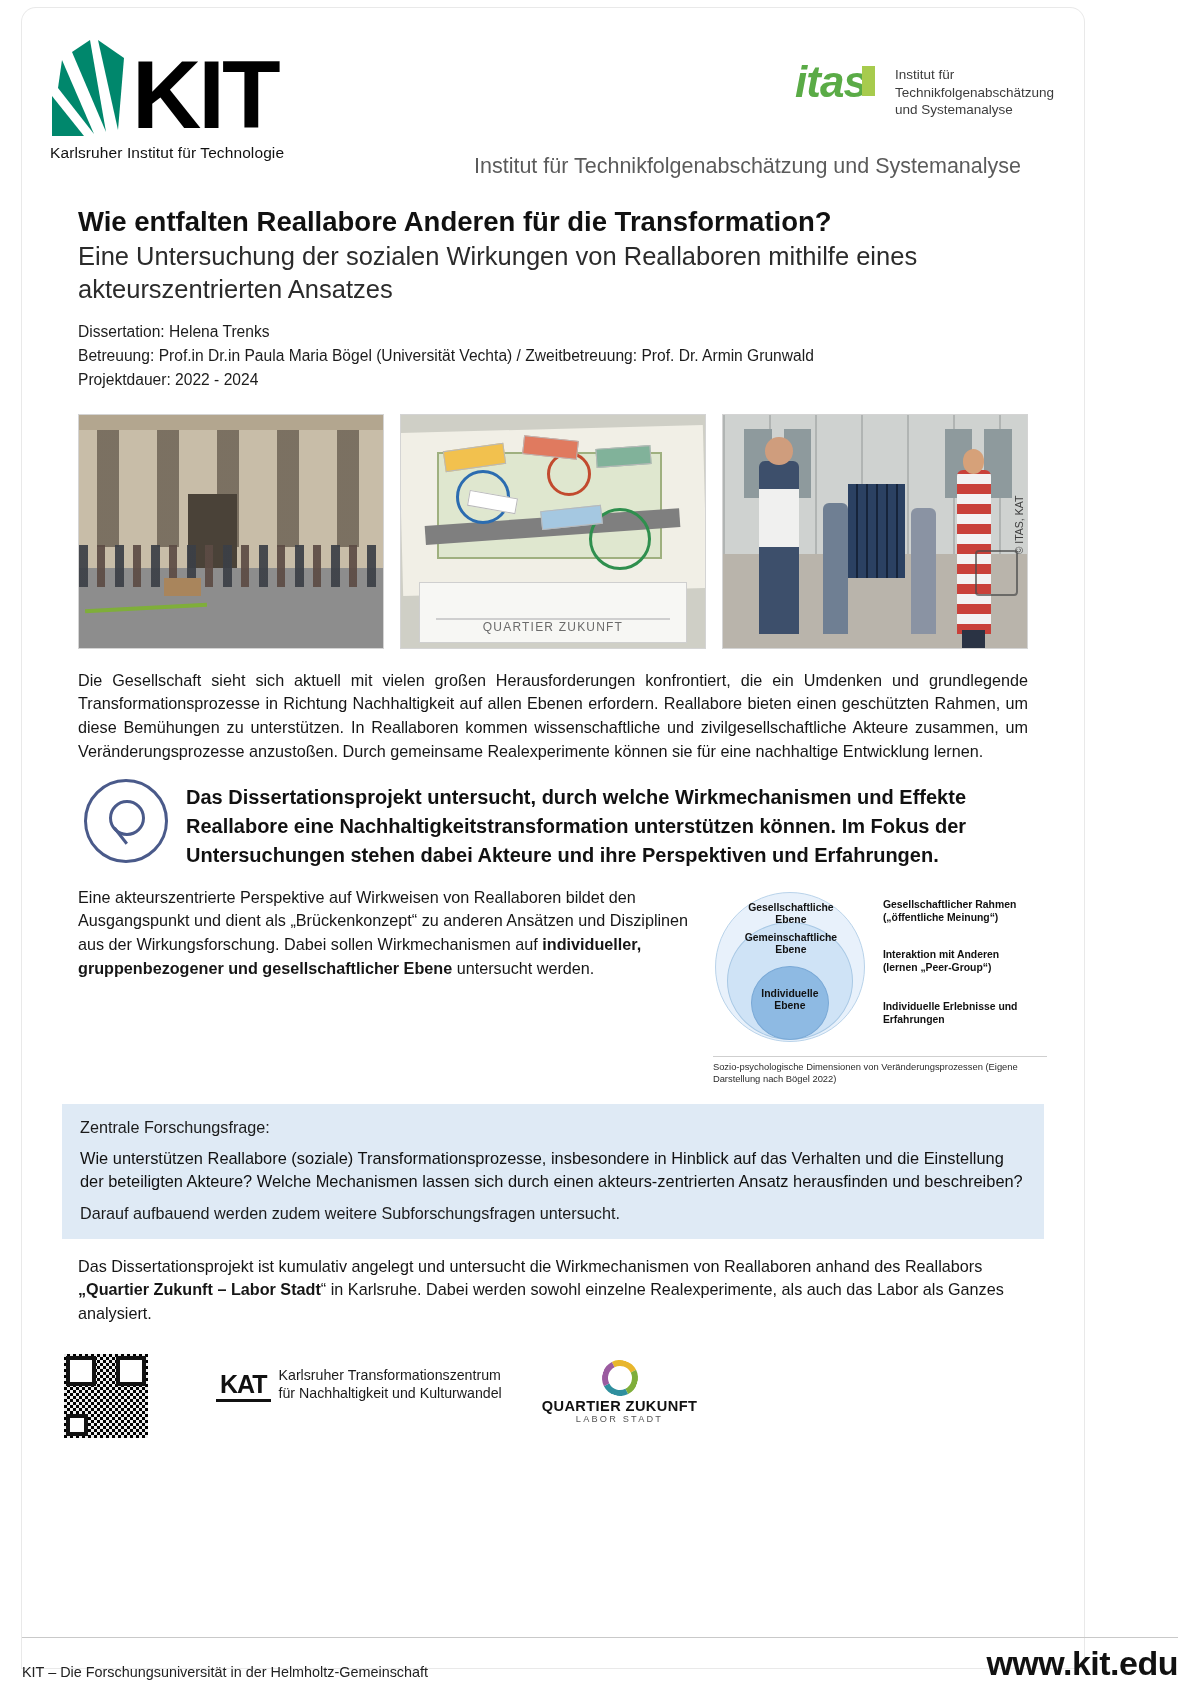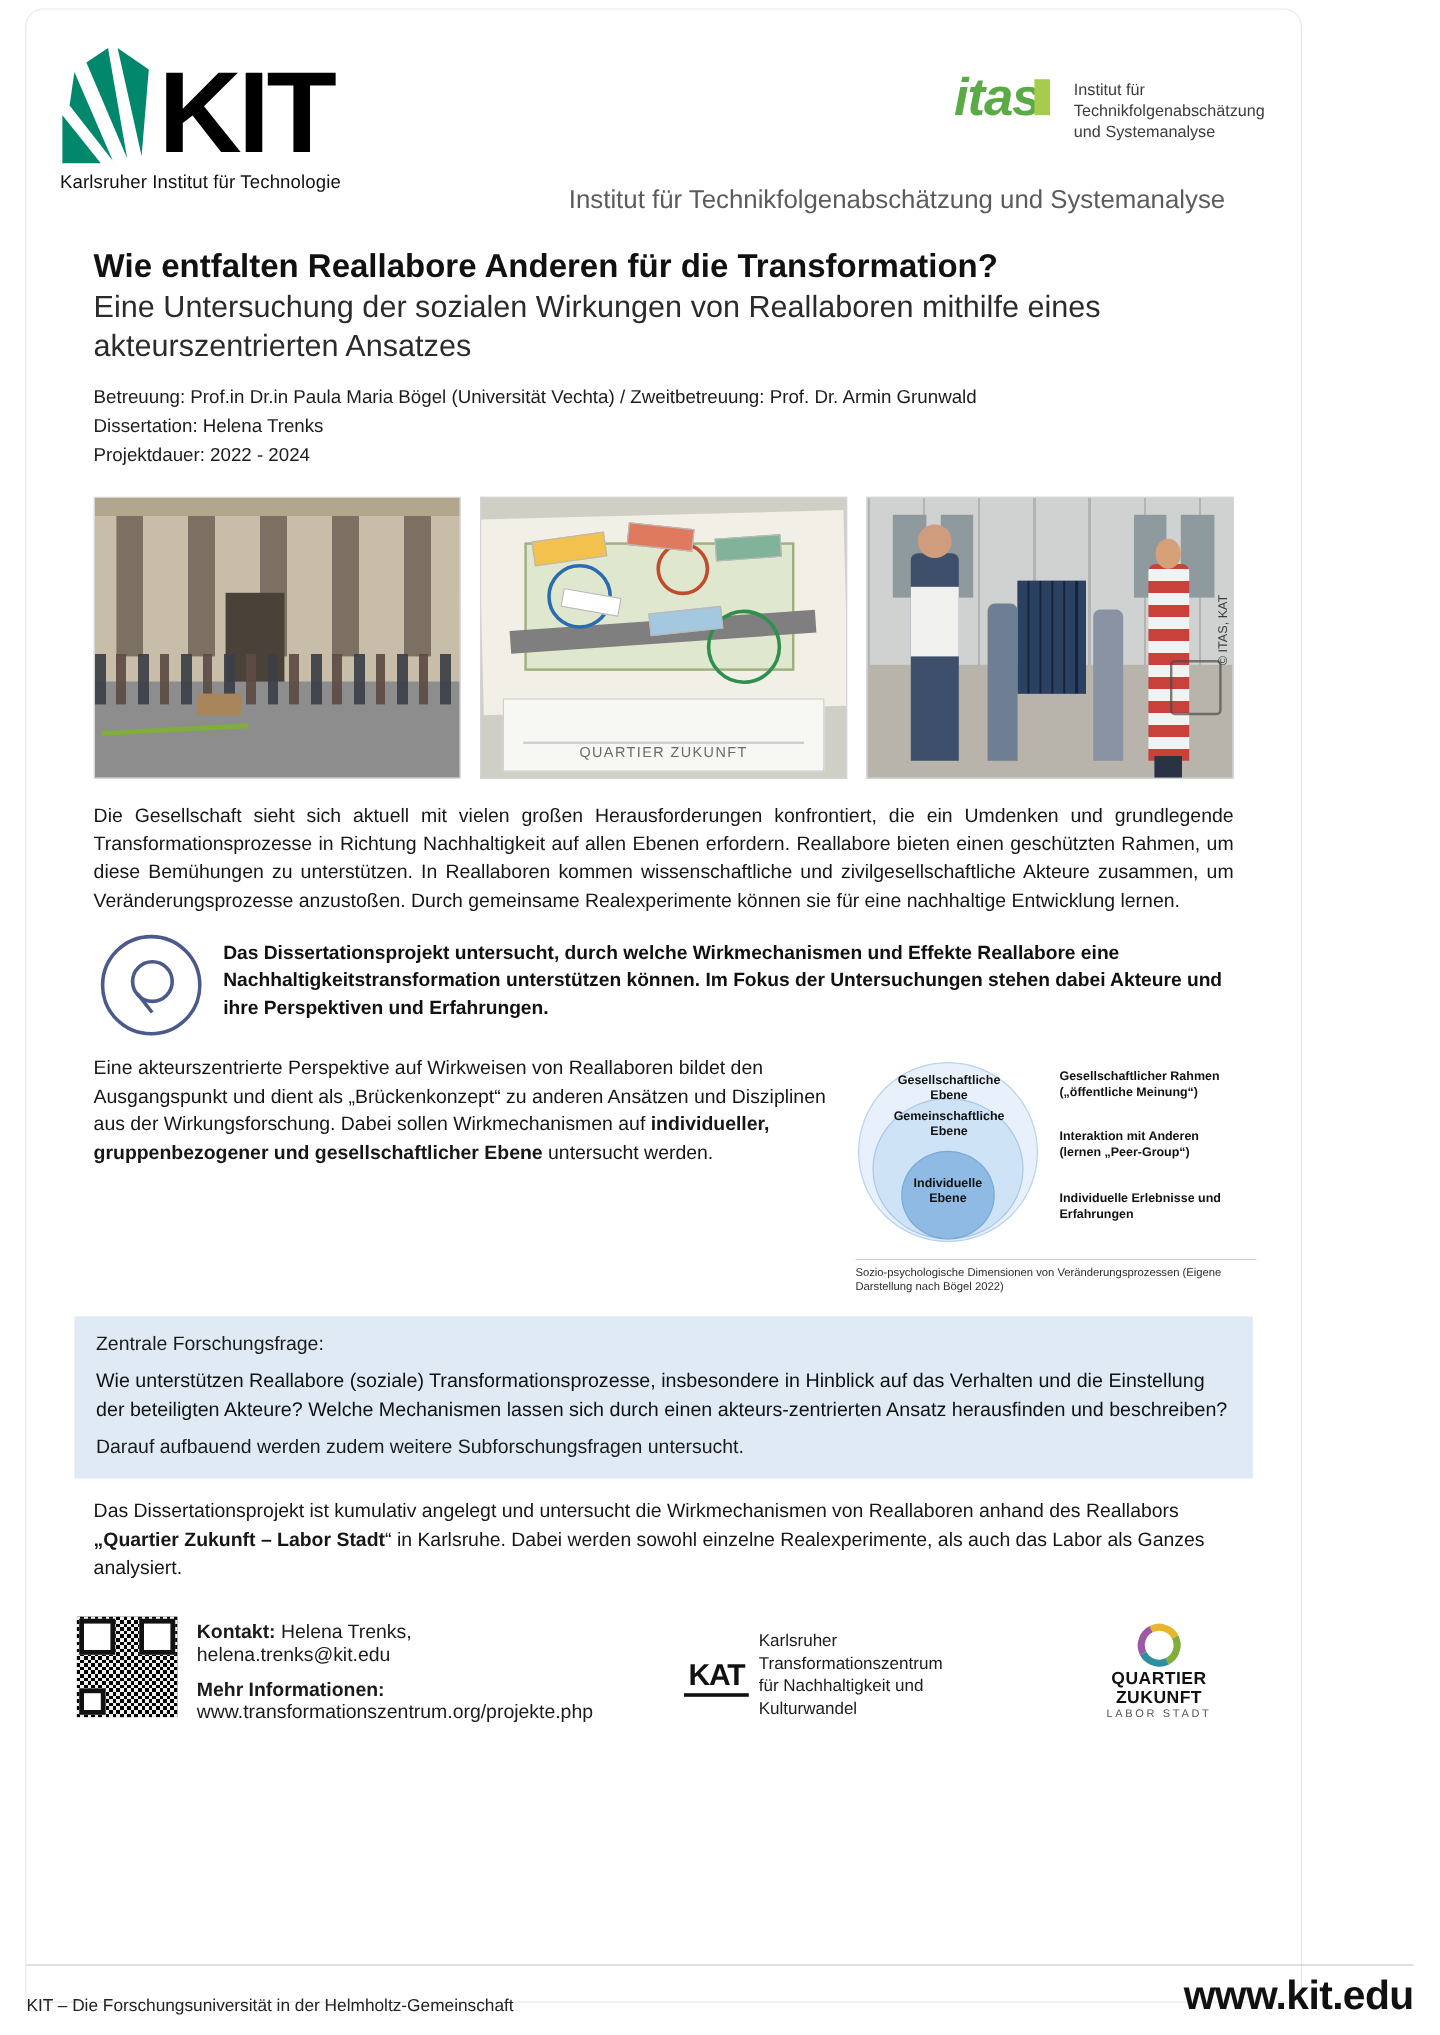--- a/index.html
+++ b/index.html
@@ -239,21 +239,21 @@
   }
   .lens:after {
     content:"";
     position:absolute; left:26px; top:46px;
     width: 3px; height: 20px;
     background: #4a5a8a;
     transform: rotate(-38deg);
     transform-origin: top center;
   }
   .highlight-text {
-    font-size: 16px;
+    font-size: 20px;
     font-weight: bold;
     line-height: 1.44;
     color: #111;
     padding-top: 4px;
   }
 
   
   .approach-row {
     display: flex;
     margin: 16px 56px 0 56px;
@@ -429,22 +429,22 @@
     </div>
 
     <div class="institute-line">Institut für Technikfolgenabschätzung und Systemanalyse</div>
   </div>
 
   <div class="title-block">
     <div class="title-main">Wie entfalten Reallabore Anderen für die Transformation?</div>
     <div class="title-sub">Eine Untersuchung der sozialen Wirkungen von Reallaboren mithilfe eines akteurszentrierten Ansatzes</div>
 
     <div class="meta">
+      <div>Dissertation: Helena Trenks</div>
       <div>Betreuung: Prof.in Dr.in Paula Maria Bögel (Universität Vechta) / Zweitbetreuung: Prof. Dr. Armin Grunwald</div>
-      <div>Dissertation: Helena Trenks</div>
       <div>Projektdauer: 2022 - 2024</div>
     </div>
   </div>
 
   <div class="images">
 
     <div class="photo p1">
       <div class="bldg"></div>
       <div class="door"></div>
       <div class="ground"></div>
@@ -523,25 +523,20 @@
     <div class="rq-note">Darauf aufbauend werden zudem weitere Subforschungsfragen untersucht.</div>
   </div>
 
   <div class="closing"><span>Das Dissertationsprojekt ist kumulativ angelegt und untersucht die Wirkmechanismen von Reallaboren anhand des Reallabors </span><b>„Quartier Zukunft – Labor Stadt</b><span>“ in Karlsruhe. Dabei werden sowohl einzelne Realexperimente, als auch das Labor als Ganzes analysiert.</span></div>
 
   <div class="contact-row">
     <div class="qr">
         <i></i>
       </div>
 
-    <div class="contact-text">
-      <div class="l1"><b>Kontakt:</b> <span>Helena Trenks, helena.trenks@kit.edu</span></div>
-      <div class="l2"><b>Mehr Informationen:</b></div>
-      <div class="l3">www.transformationszentrum.org/projekte.php</div>
-    </div>
 
     <div class="kat-logo">
       <div class="kat-mark">KAT</div>
       <div class="kat-text">
         <div>Karlsruher Transformationszentrum</div>
         <div>für Nachhaltigkeit und Kulturwandel</div>
       </div>
     </div>
 
     <div class="qz-logo">

